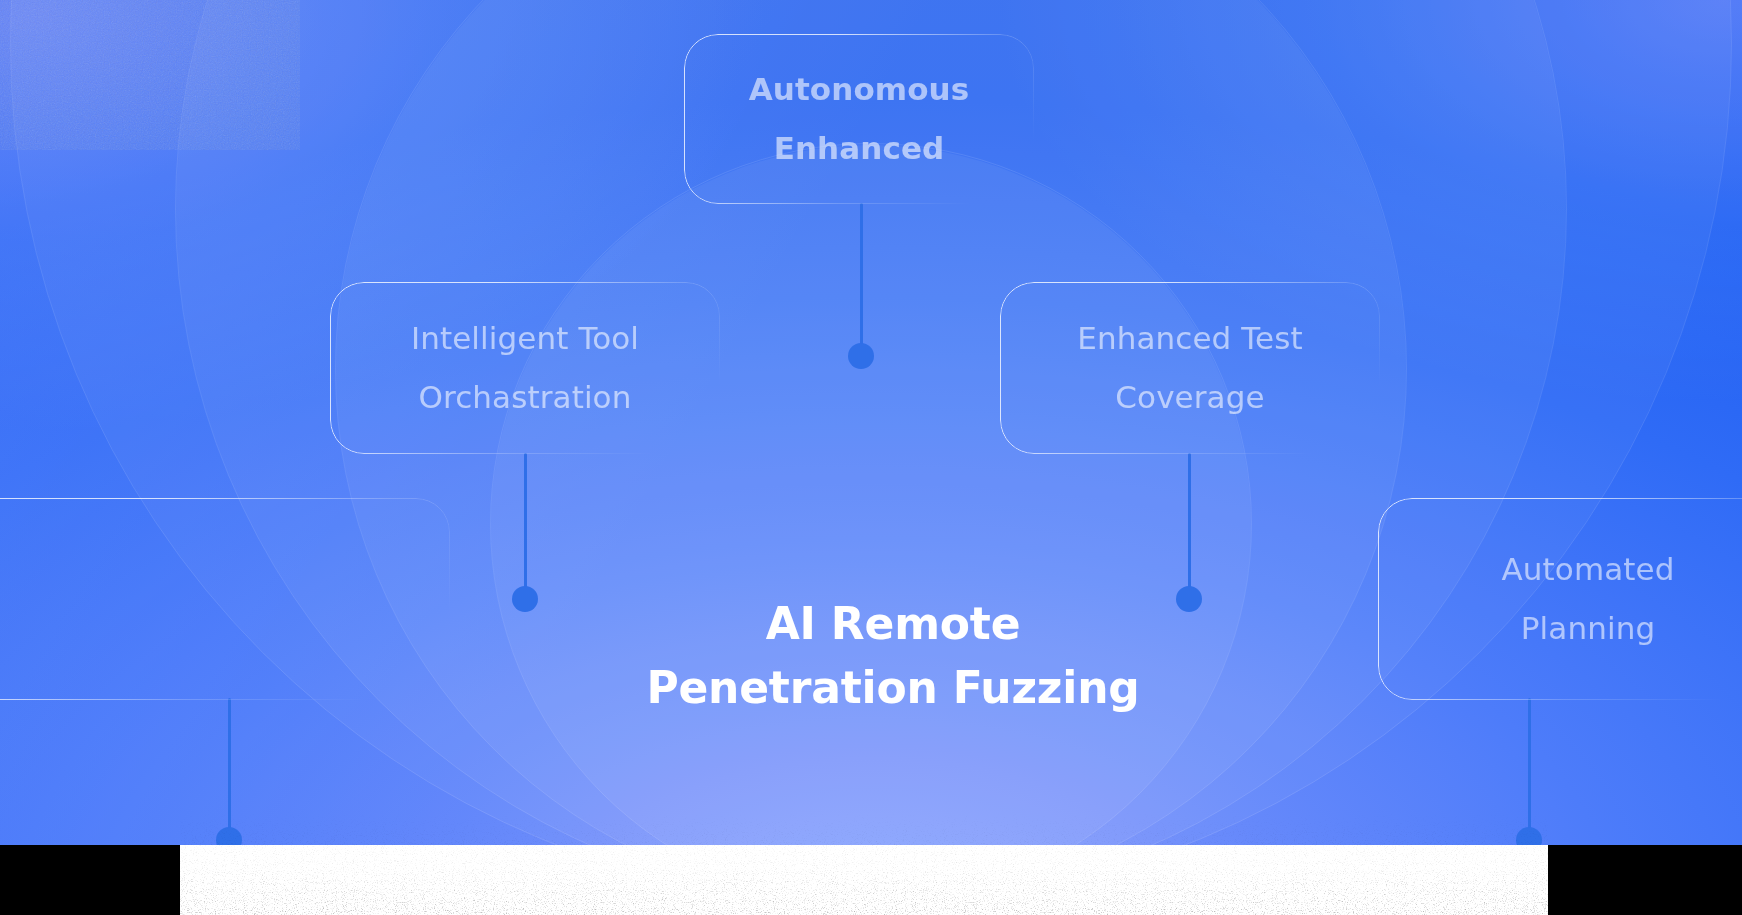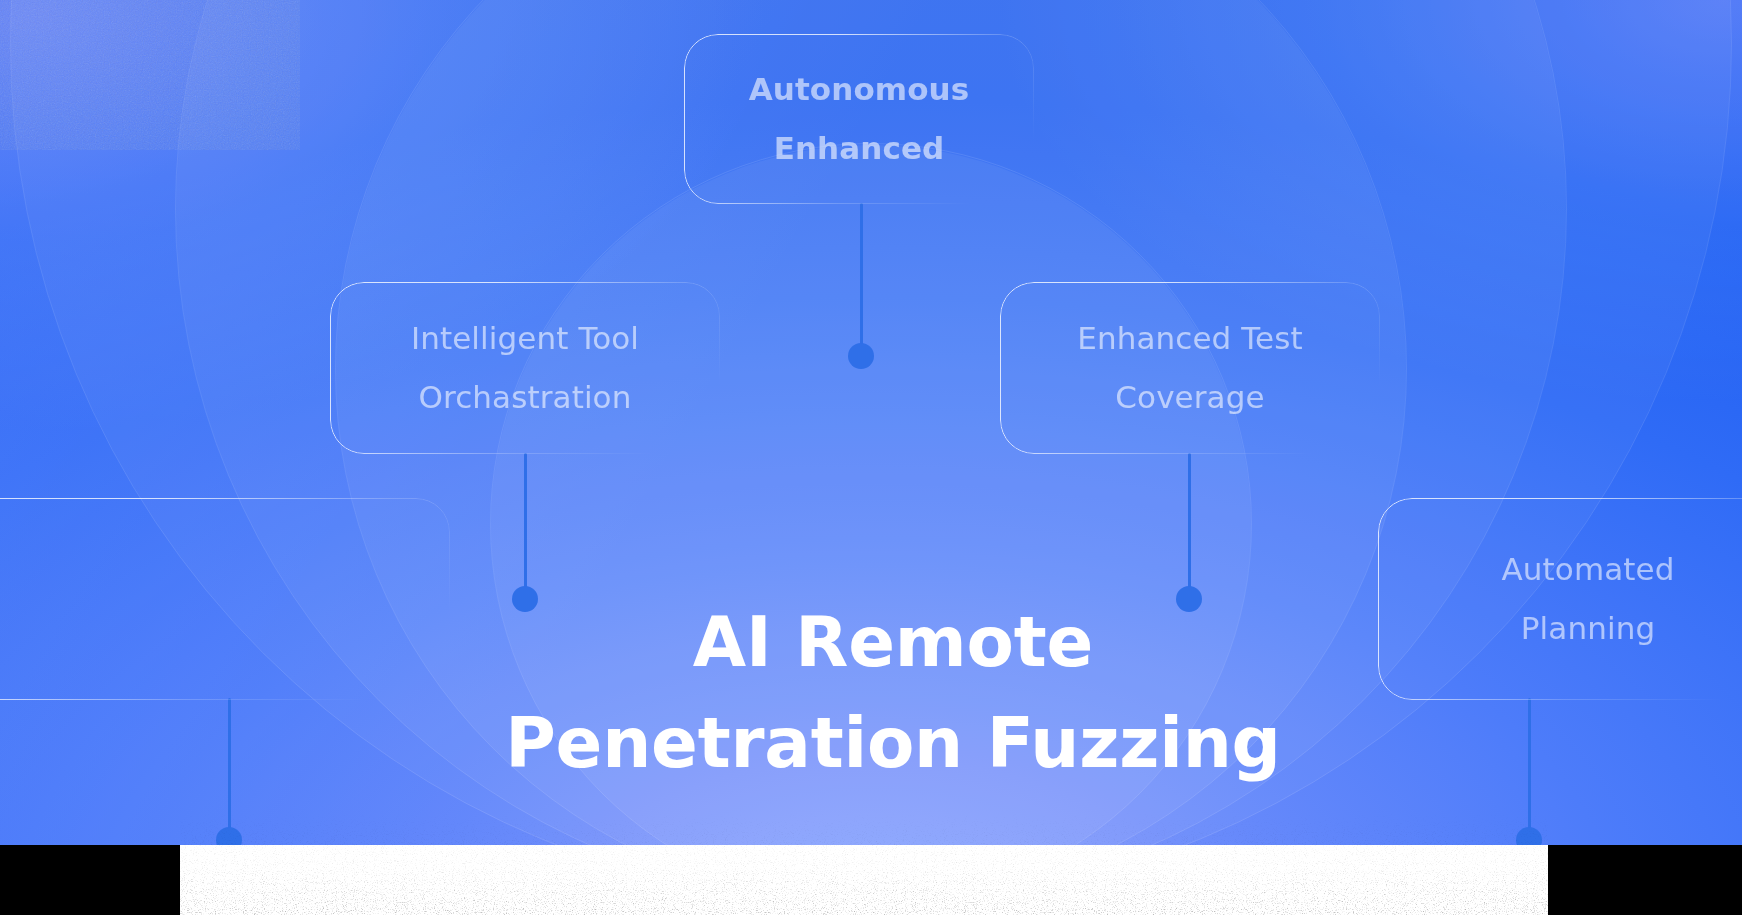--- a/index.html
+++ b/index.html
@@ -168,21 +168,21 @@
 
   
   #center-title {
     position: absolute;
     left: 0;
     right: 0;
     top: 592px;
     z-index: 7;
     text-align: center;
     color: #ffffff;
-    font-size: 69px;
+    font-size: 44px;
     font-weight: 700;
     line-height: 1.46;
     letter-spacing: -.2px;
     padding-left: 44px;
   }
   #center-title .ln { display: block; }
 </style>
 </head>
 <body>
 

